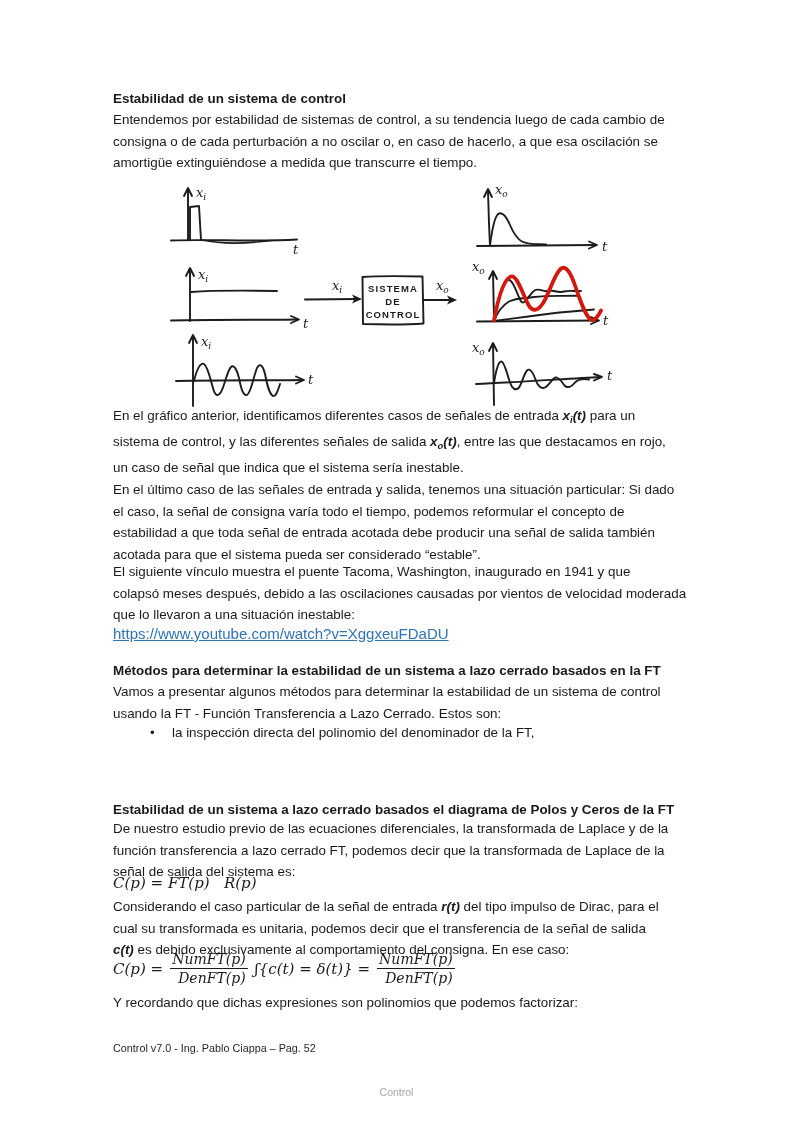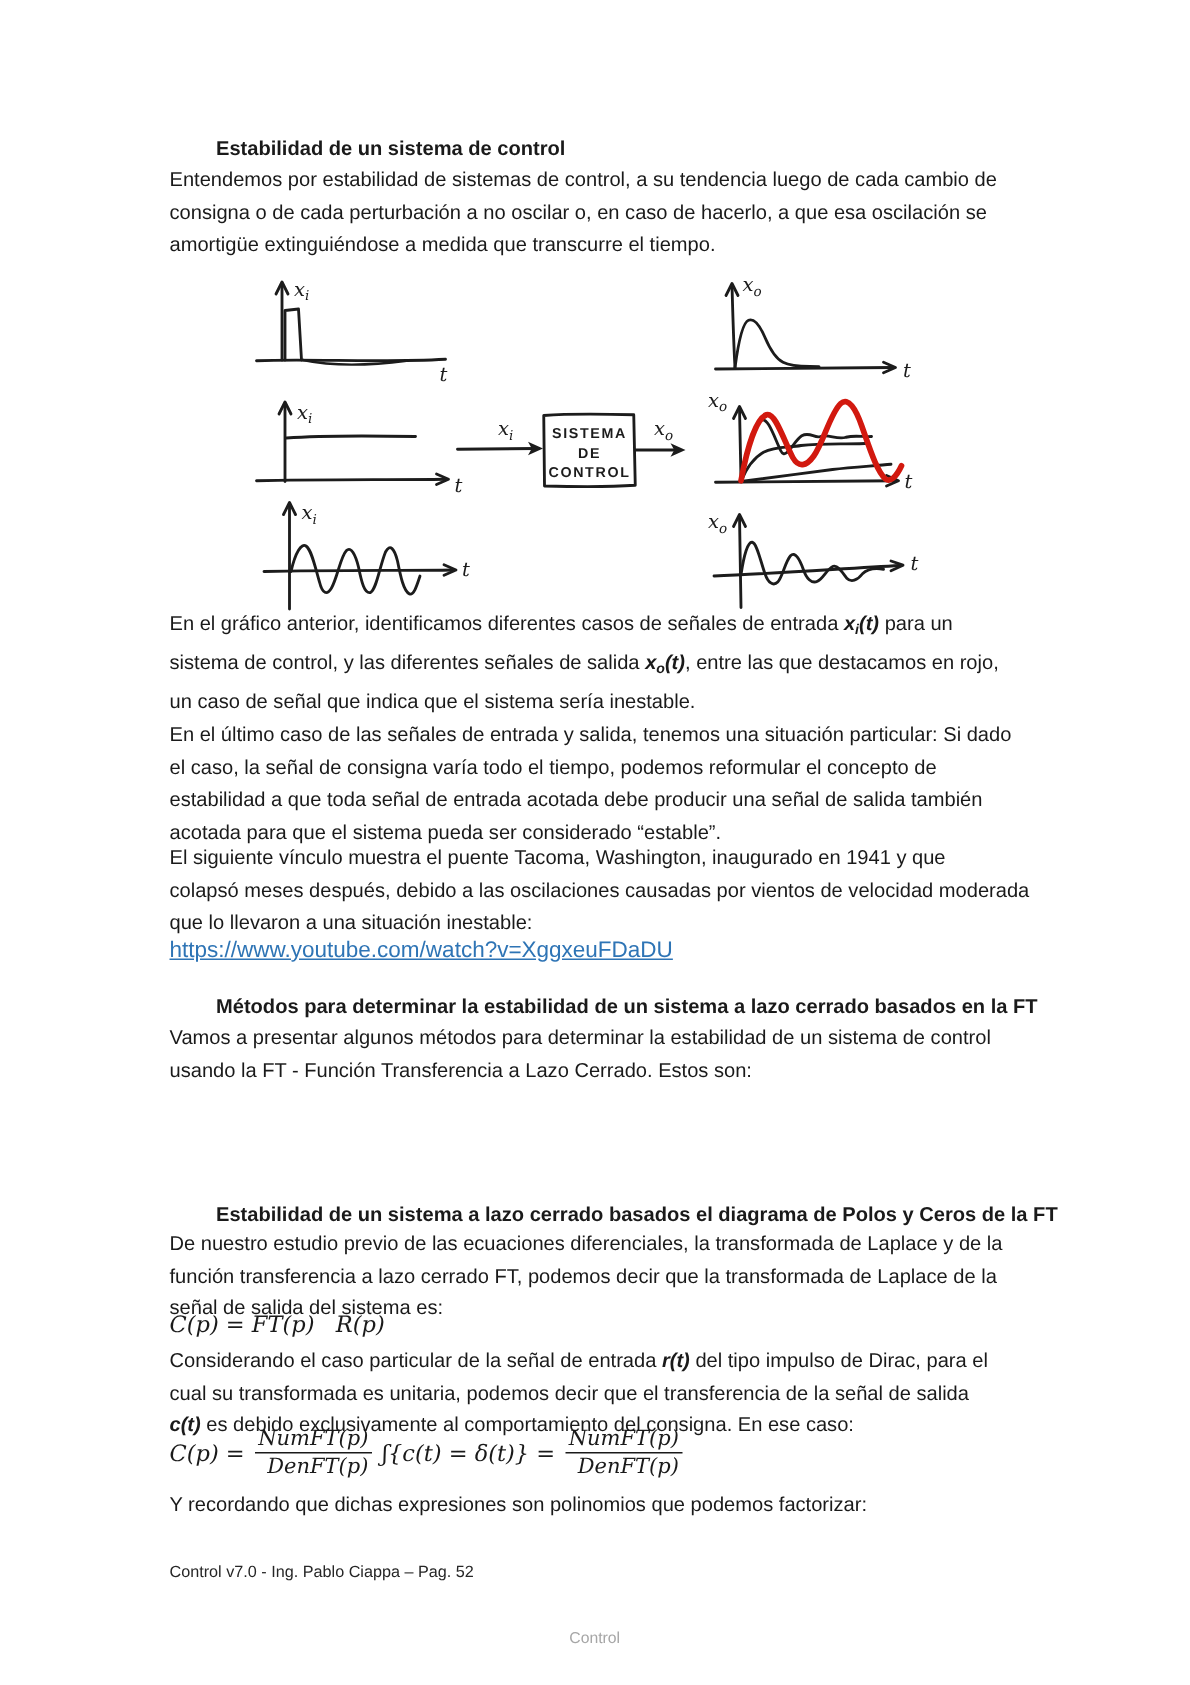--- a/index.html
+++ b/index.html
@@ -2,21 +2,21 @@
 <html><head>
 <meta charset="utf-8">
 <style>
   html,body{margin:0;padding:0;}
   body{
     width:793px;height:1123px;background:#ffffff;position:relative;overflow:hidden;
     font-family:"Liberation Sans",sans-serif;color:#1a1a1a;
   }
   .abs{position:absolute;left:113px;margin:0;}
   .body{font-size:13.4px;line-height:21.6px;white-space:pre;}
-  .h{font-size:13.4px;line-height:21.6px;font-weight:bold;white-space:pre;margin-left:31px;}
+  .h{font-size:13.4px;line-height:21.6px;font-weight:bold;white-space:pre;}
   .rb{font-weight:bold}
   .ri{font-style:italic}
   .rsub{font-size:0.7em;vertical-align:-0.28em}
   a.link{color:#2e74b5;text-decoration:underline;font-size:15px;line-height:21.6px;cursor:pointer;}
   .formula{font-family:"DejaVu Serif",serif;font-style:italic;font-size:15px;line-height:20px;white-space:pre;}
   .frow{display:flex;align-items:center;gap:7px;font-size:15px;}
   .frac{display:inline-flex;flex-direction:column;text-align:right;font-size:14px;line-height:18px;}
   .frac .den{border-top:1.4px solid #1a1a1a;padding:0 2px;}
   .frac .num{padding:0 2px;}
   ul.methods{margin:0;padding:0 0 0 59px;font-size:13.4px;line-height:21.6px;}
@@ -127,20 +127,21 @@
 acotada para que el sistema pueda ser considerado “estable”.</span></div>
 <div class="abs body" style="top:561px">El siguiente vínculo muestra el puente Tacoma, Washington, inaugurado en 1941 y que
 colapsó meses después, debido a las oscilaciones causadas por vientos de velocidad moderada
 que lo llevaron a una situación inestable:</div>
 <a class="abs link" style="top:623px" href="#">https://www.youtube.com/watch?v=XggxeuFDaDU</a>
 
 <div class="abs h" style="top:660px">Métodos para determinar la estabilidad de un sistema a lazo cerrado basados en la FT</div>
 <div class="abs body" style="top:681px">Vamos a presentar algunos métodos para determinar la estabilidad de un sistema de control
 usando la FT - Función Transferencia a Lazo Cerrado. Estos son:</div>
 <ul class="abs methods" style="top:722px">
+  <li><span>la inspección directa del polinomio del denominador de la FT,</span></li>
 </ul>
 
 <div class="abs h" style="top:799px">Estabilidad de un sistema a lazo cerrado basados el diagrama de Polos y Ceros de la FT</div>
 <div class="abs body" style="top:818px">De nuestro estudio previo de las ecuaciones diferenciales, la transformada de Laplace y de la
 función transferencia a lazo cerrado FT, podemos decir que la transformada de Laplace de la
 señal de salida del sistema es:</div>
 <div class="abs formula" style="top:873px">C(p) = FT(p)   R(p)</div>
 <div class="abs body" style="top:896px"><span>Considerando el caso particular de la señal de entrada </span><span class="rb ri">r(t)</span><span> del tipo impulso de Dirac, para el
 cual su transformada es unitaria, podemos decir que el transferencia de la señal de salida
 </span><span class="rb ri">c(t)</span><span> es debido exclusivamente al comportamiento del consigna. En ese caso:</span></div>

